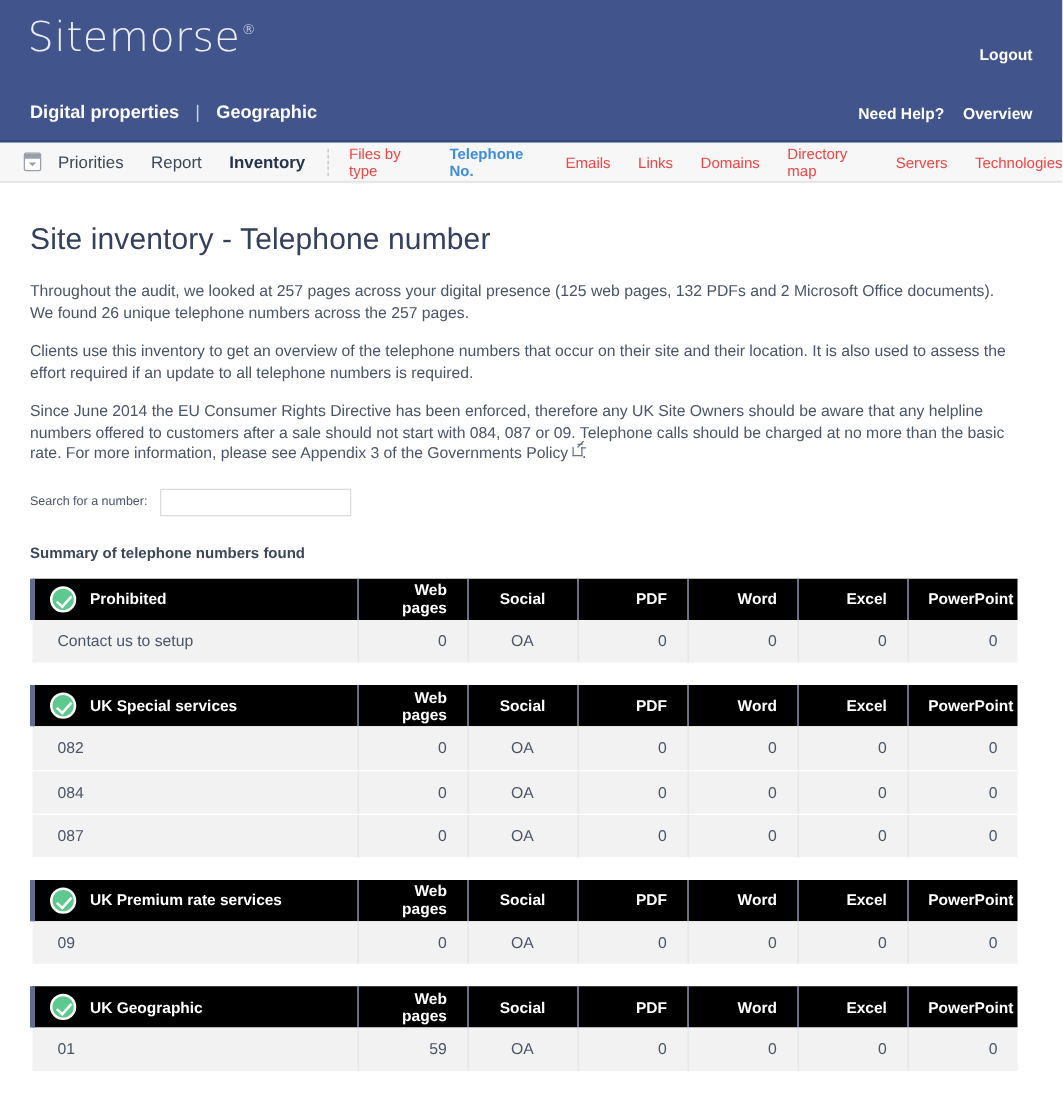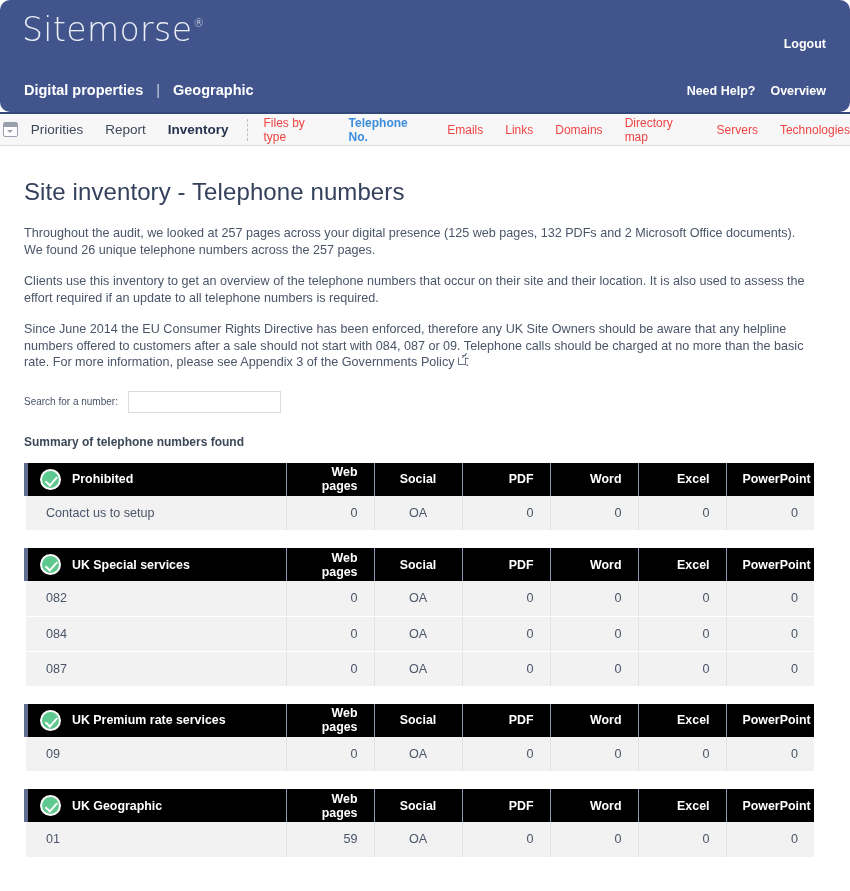--- a/index.html
+++ b/index.html
@@ -11,21 +11,20 @@
     font-family: "Liberation Sans", sans-serif;
     color: #3c4858;
     overflow: hidden;
   }
 
   
   .topbar {
     background: #41558c;
     height: 112px;
     position: relative;
-    border-radius: 10px;
   }
   .logo {
     position: absolute;
     left: 22px;
     top: 10px;
     font-size: 33px;
     letter-spacing: 0.4px;
     color: #eceef5;
     font-weight: 300;
     font-family: "DejaVu Sans", sans-serif;
@@ -69,21 +68,21 @@
   .helpnav a { color: #ffffff; text-decoration: none; }
 
   
   .navstrip {
     height: 34px;
     background: #f7f7f7;
     border-bottom: 1px solid #dcdcdc;
     border-top: 2px solid #33477c;
     display: flex;
     align-items: center;
-    padding-left: 3px;
+    padding-left: 19px;
     font-size: 13px;
   }
   .cal-icon {
     width: 15px; height: 15px;
     border: 1.4px solid #9aa0ab;
     border-radius: 2px;
     position: relative;
     margin-right: 13px;
     background: #fff;
   }
@@ -284,21 +283,21 @@
     <a href="#">Emails</a>
     <a href="#">Links</a>
     <a href="#">Domains</a>
     <a href="#">Directory map</a>
     <a href="#">Servers</a>
     <a href="#">Technologies</a>
   </div>
 </div>
 
 <div class="content">
-  <h1 class="page-title">Site inventory - Telephone numbers</h1>
+  <h1 class="page-title">Site inventory - Telephone number</h1>
 
   <p class="intro">Throughout the audit, we looked at 257 pages across your digital presence (125 web pages, 132 PDFs and 2 Microsoft Office documents). We found 26 unique telephone numbers across the 257 pages.</p>
   <p class="intro">Clients use this inventory to get an overview of the telephone numbers that occur on their site and their location. It is also used to assess the effort required if an update to all telephone numbers is required.</p>
   <p class="intro"><span>Since June 2014 the EU Consumer Rights Directive has been enforced, therefore any UK Site Owners should be aware that any helpline numbers offered to customers after a sale should not start with 084, 087 or 09. Telephone calls should be charged at no more than the basic rate. For more information, please see Appendix 3 of the Governments Policy</span><span class="extlink"></span><span>.</span></p>
 
   <div class="searchrow">
     <label>Search for a number:</label>
     <input type="text" placeholder="" style="">
   </div>
 

